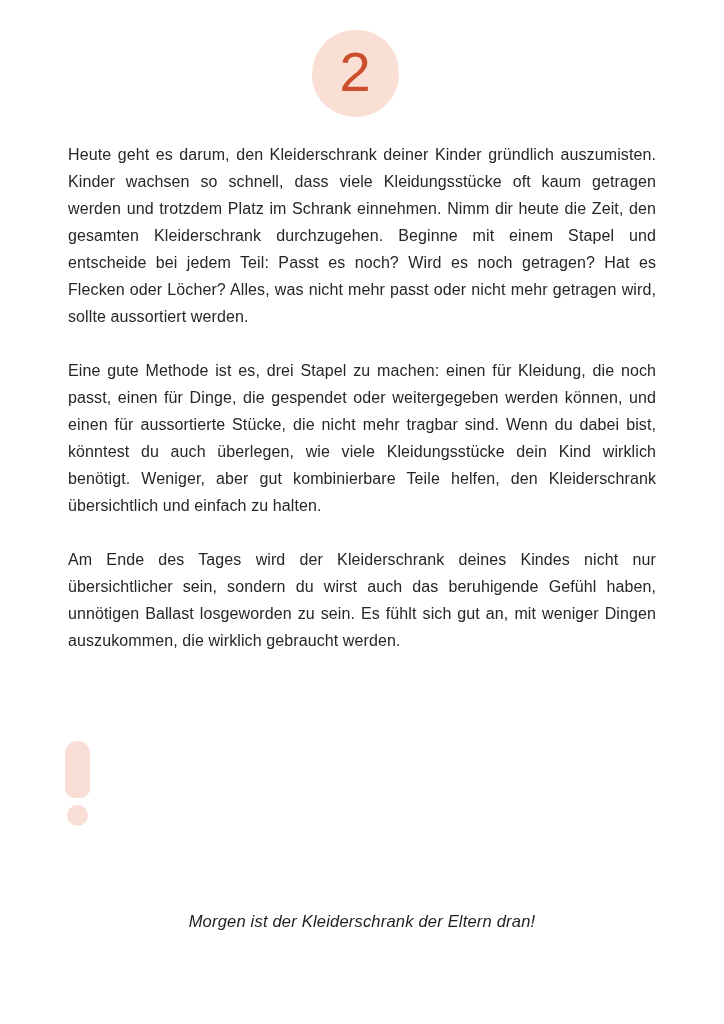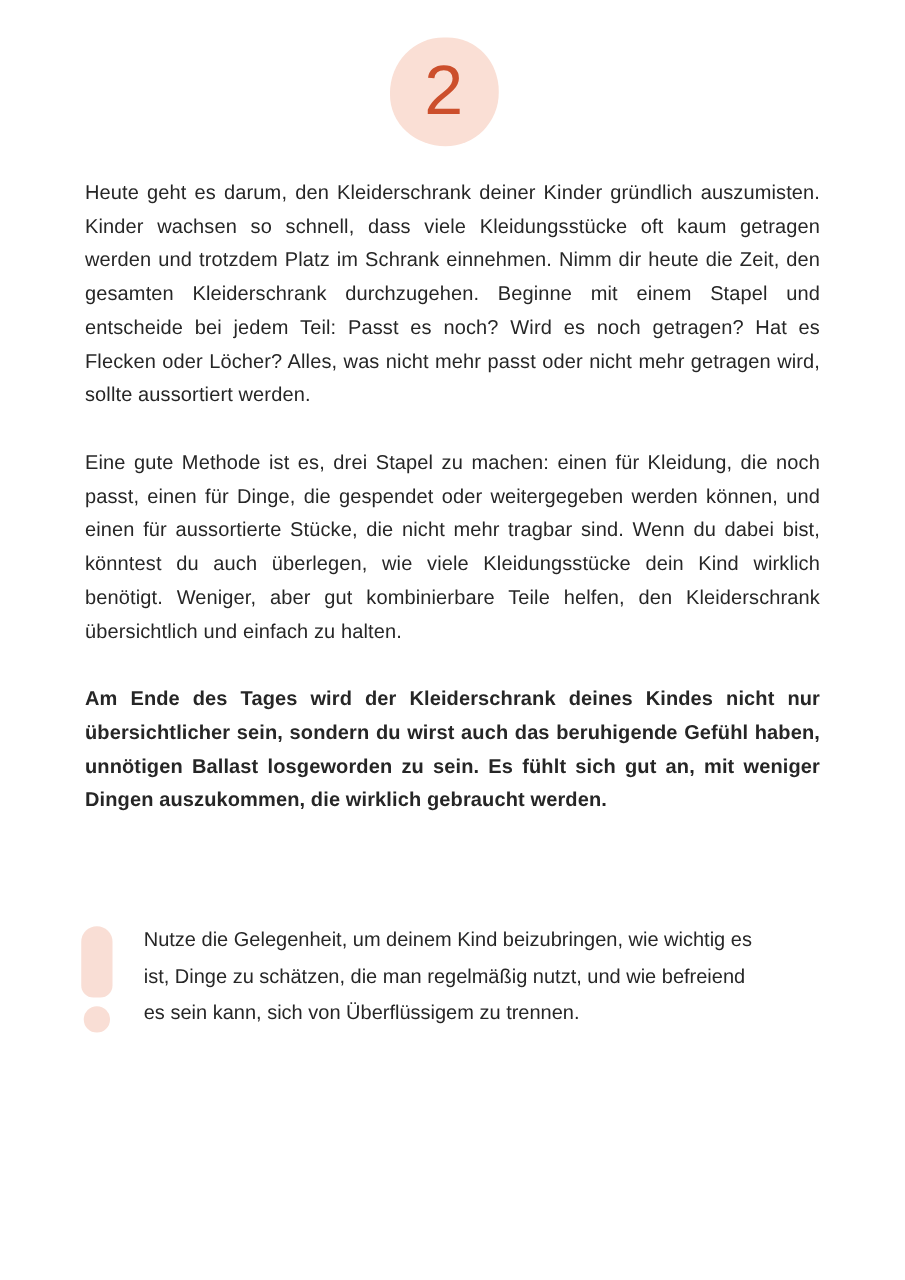--- a/index.html
+++ b/index.html
@@ -53,21 +53,21 @@
     padding: 0 68px;
     margin-top: 24px;
   }
   .body-par {
     margin: 0 0 27px;
     font-size: 16px;
     line-height: 27px;
     text-align: justify;
     letter-spacing: 0.1px;
   }
-  .body-par:last-child { margin-bottom: 0; font-weight: bold; }
+  .body-par:last-child { margin-bottom: 0; }
 
   
   .tip {
     position: absolute;
     left: 64px;
     top: 738px;
     width: 560px;
     display: flex;
     align-items: flex-start;
   }
@@ -134,18 +134,18 @@
     <p class="body-par">Eine gute Methode ist es, drei Stapel zu machen: einen für Kleidung, die noch passt, einen für Dinge, die gespendet oder weitergegeben werden können, und einen für aussortierte Stücke, die nicht mehr tragbar sind. Wenn du dabei bist, könntest du auch überlegen, wie viele Kleidungsstücke dein Kind wirklich benötigt. Weniger, aber gut kombinierbare Teile helfen, den Kleiderschrank übersichtlich und einfach zu halten.</p>
     <p class="body-par">Am Ende des Tages wird der Kleiderschrank deines Kindes nicht nur übersichtlicher sein, sondern du wirst auch das beruhigende Gefühl haben, unnötigen Ballast losgeworden zu sein. Es fühlt sich gut an, mit weniger Dingen auszukommen, die wirklich gebraucht werden.</p>
   </div>
 
   <div class="tip">
     <div class="tip-icon">
       <div class="excl-bar"></div>
       <div class="excl-dot"></div>
     </div>
     <div class="tip-content">
-      <div class="tip-text">Nutze die Gelegenheit, um deinem Kind beizubringen, wie wichtig es ist, Dinge zu schätzen, die man regelmäßig nutzt, und wie befreiend es sein kann, sich von Überflüssigem zu trennen.</div>
     </div>
   </div>
 
+  <div class="footer">Morgen ist der Kleiderschrank der Eltern dran!</div>
 
 </div>
 
 </body></html>

